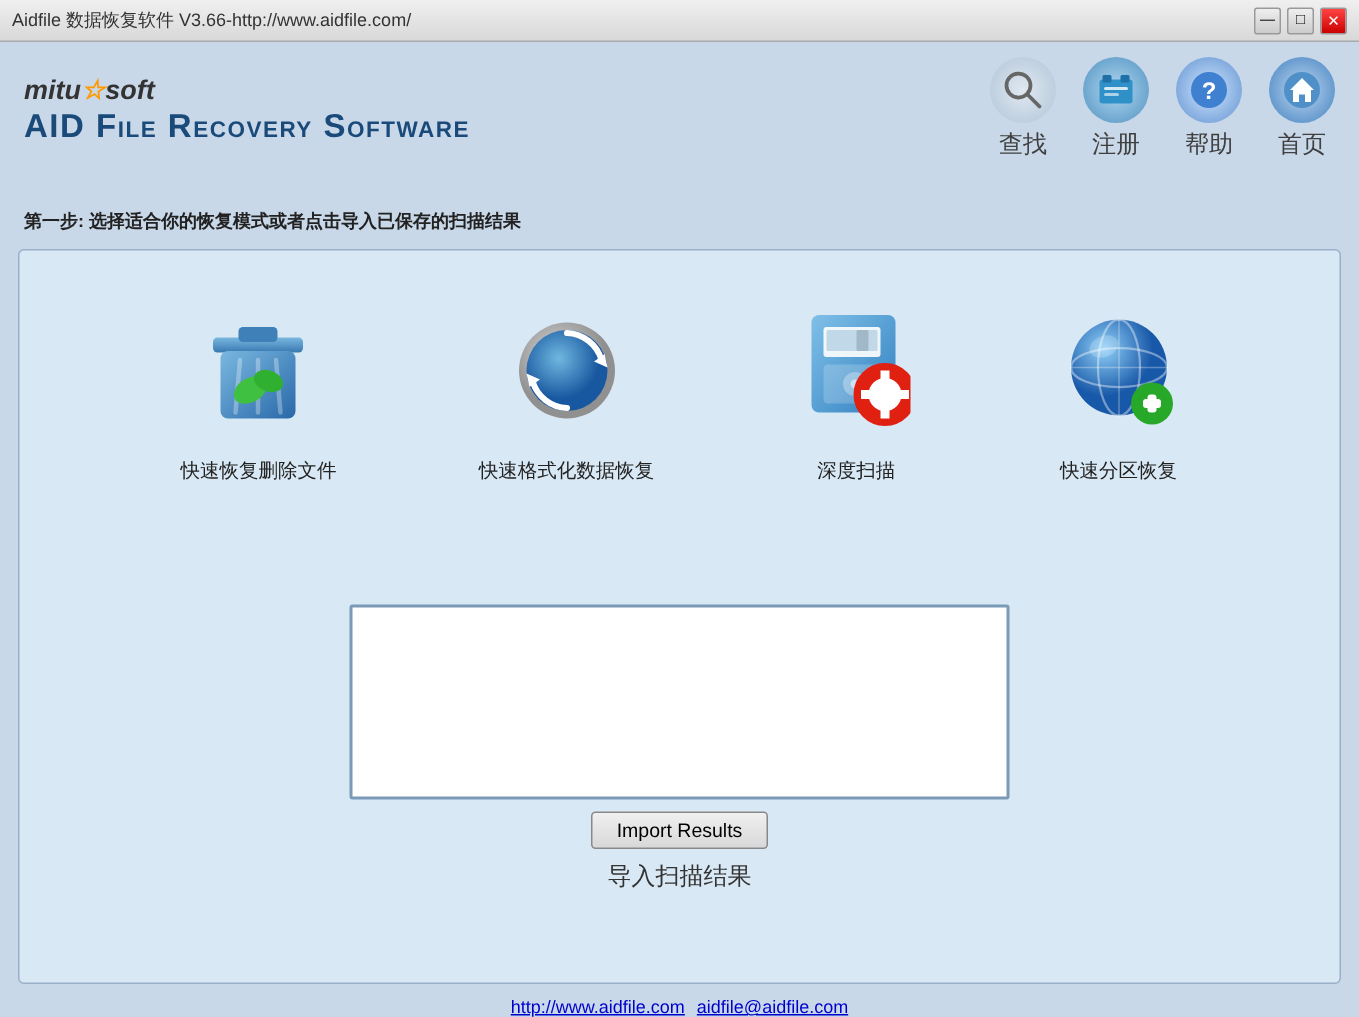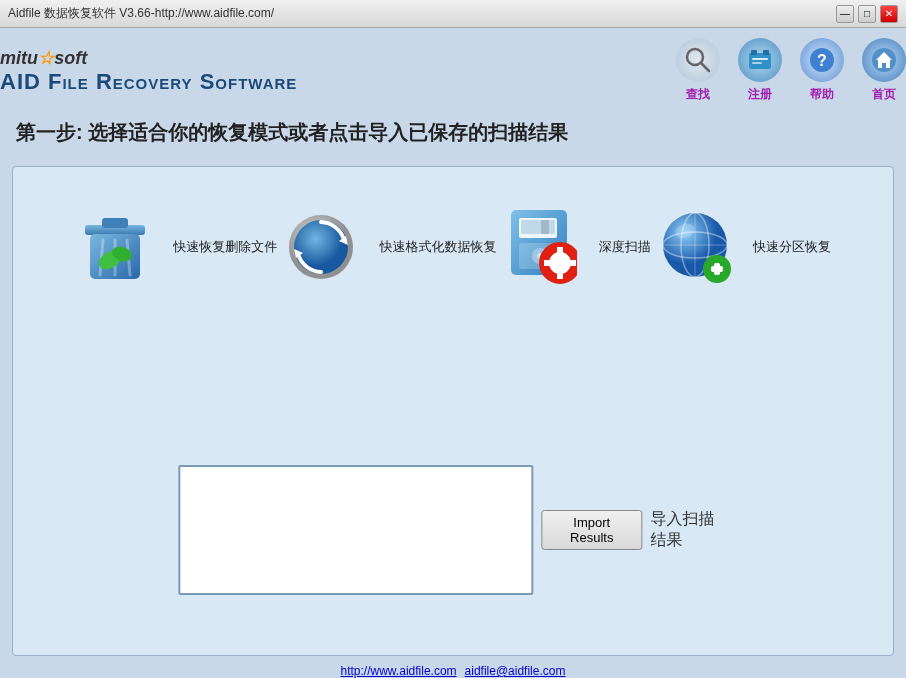--- a/index.html
+++ b/index.html
@@ -42,21 +42,21 @@
       cursor: pointer;
       background: linear-gradient(to bottom, #eee, #ccc);
     }
     .tb-btn.close { background: linear-gradient(to bottom, #f44, #c00); color: white; }
 
     
     .header {
       display: flex;
       align-items: center;
       justify-content: space-between;
-      padding: 10px 0;
+      padding: 10px 16px;
       background: #c8d8e8;
     }
     .logo-area {
       display: flex;
       flex-direction: column;
     }
     .logo-top {
       display: flex;
       align-items: center;
       gap: 4px;
@@ -96,31 +96,31 @@
       display: flex;
       align-items: center;
       justify-content: center;
       font-size: 22px;
     }
     .toolbar-icon.search { background: radial-gradient(circle, #e0e8f0, #b0c4d8); }
     .toolbar-icon.register { background: radial-gradient(circle, #b0d8f0, #5090c0); }
     .toolbar-icon.help { background: radial-gradient(circle, #d0e8ff, #6090d0); }
     .toolbar-icon.home { background: radial-gradient(circle, #c0d8f0, #4080c0); }
     .toolbar-label {
+      font-size: 16px;
+      color: #404040;
+    }
+
+    
+    .step-text {
+      padding: 6px 16px 10px 16px;
       font-size: 12px;
-      color: #a21caf;
-      font-weight: bold;
-    }
-
-    
-    .step-text {
-      padding: 6px 16px 20px 16px;
-      font-size: 20px;
       color: #222;
       font-weight: bold;
+      margin-top: 16px;
     }
 
     
     .main-area {
       margin: 0 12px;
       background: #d8e8f4;
       border: 1px solid #9ab0c8;
       border-radius: 4px;
       padding: 20px;
       height: 490px;
@@ -129,20 +129,21 @@
 
     
     .mode-icons {
       display: flex;
       justify-content: space-around;
       align-items: center;
       padding: 20px 40px;
     }
     .mode-item {
       display: flex;
+      flex-direction: column;
       align-items: center;
       gap: 18px;
       cursor: pointer;
     }
     .mode-icon {
       width: 80px;
       height: 80px;
       display: flex;
       align-items: center;
       justify-content: center;
@@ -153,20 +154,21 @@
       text-align: center;
     }
 
     
     .import-section {
       position: absolute;
       bottom: 60px;
       left: 50%;
       transform: translateX(-50%);
       display: flex;
+      flex-direction: column;
       align-items: center;
       gap: 8px;
     }
     .import-box {
       width: 440px;
       height: 130px;
       background: white;
       border: 2px solid #7a9ab8;
       border-radius: 2px;
     }

